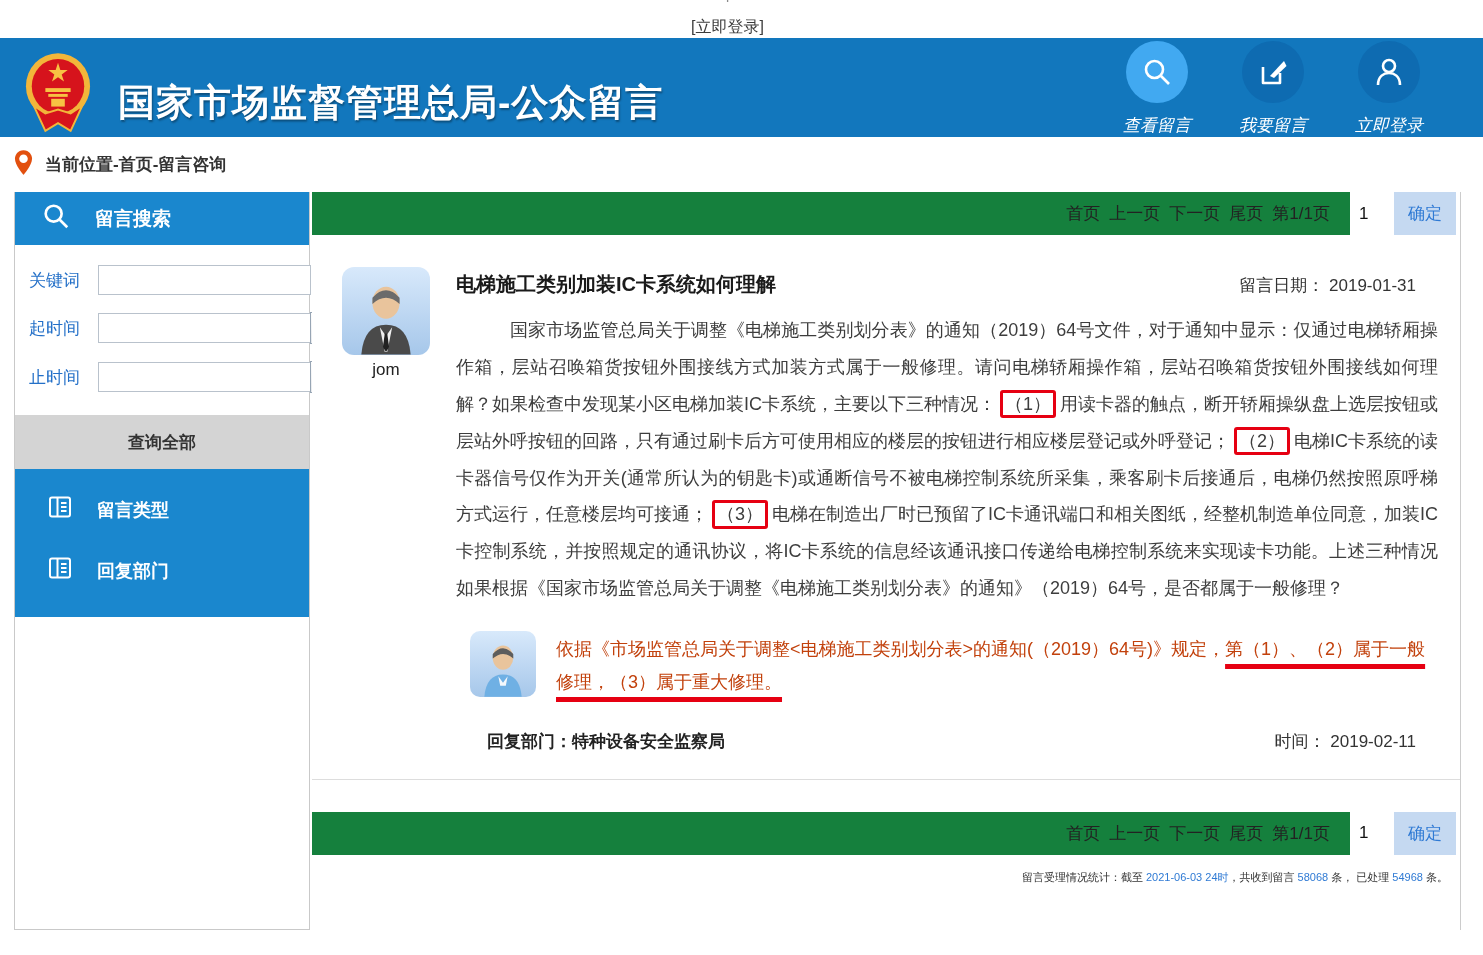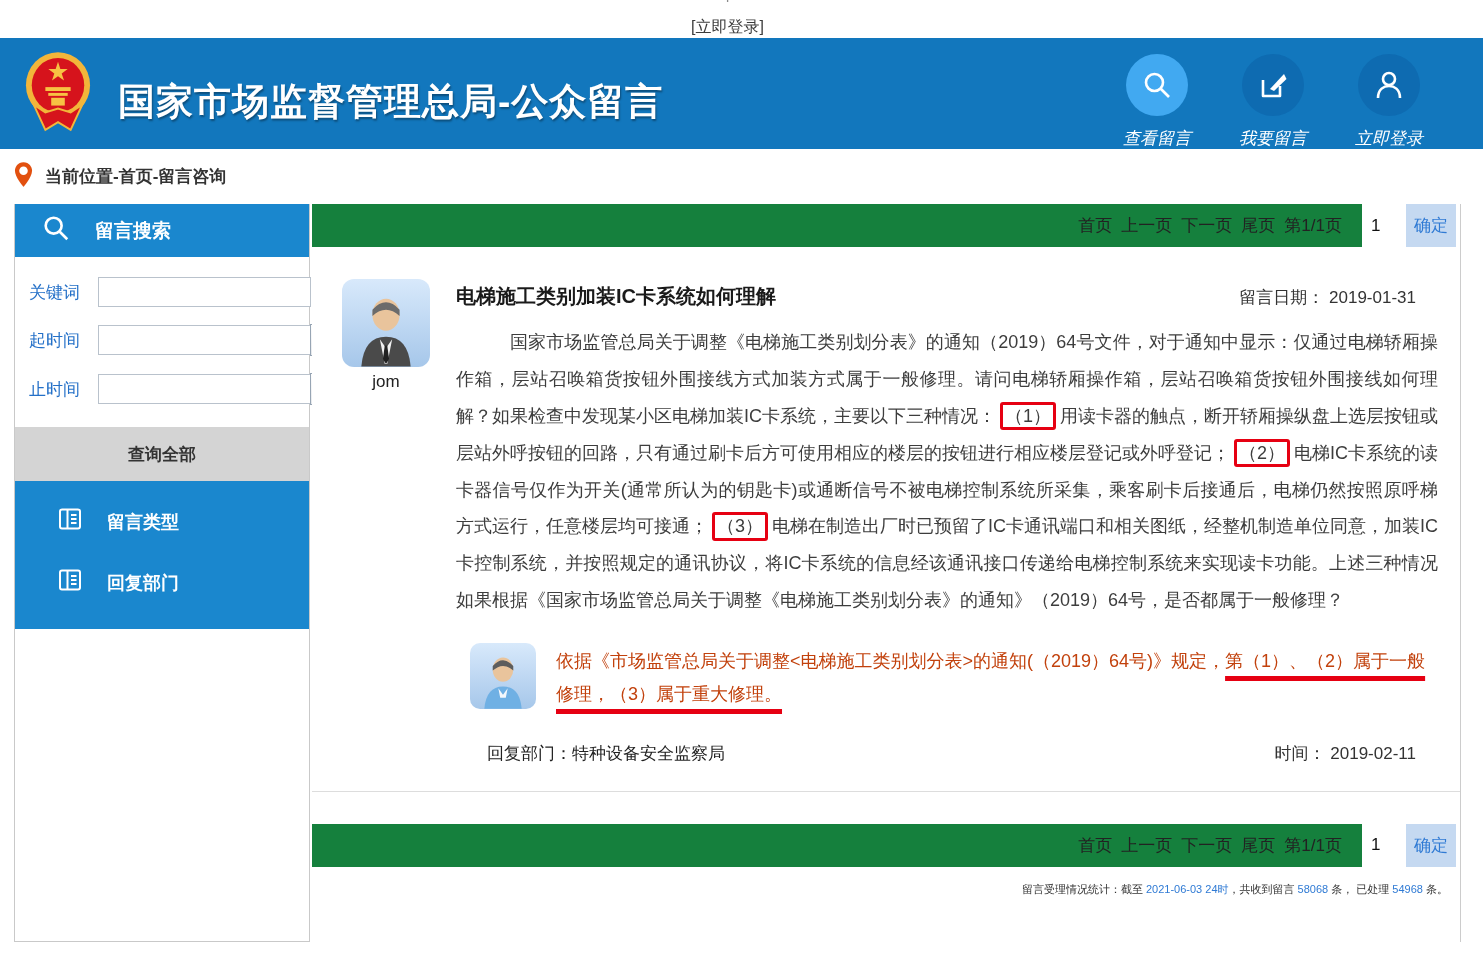--- a/index.html
+++ b/index.html
@@ -6,21 +6,21 @@
   html,body { background:#fff; }
   body { font-family: "Liberation Sans","DejaVu Sans",sans-serif; }
   .page { width:1483px; height:955px; overflow:hidden; background:#fff; position:relative; }
 
   
   .topbar { height:38px; display:flex; align-items:center; justify-content:flex-end; gap:14px; padding-right:28px; font-size:16px; color:#3c3c3c;flex-direction:column; }
   .topbar .sep { color:#8a8a8a; }
   .topbar .login { cursor:pointer; }
 
   
-  .header { height:111px; background:#1277bd; display:flex; align-items:flex-start;gap:48px; }
+  .header { height:99px; background:#1277bd; display:flex; align-items:flex-end;gap:48px; }
   .brand { display:flex; align-items:center; gap:26px; padding-left:24px; padding-top:12px; }
   .site-title { font-size:37px; font-weight:bold; color:#fff; letter-spacing:1px; text-shadow:1px 2px 2px rgba(0,0,0,.35); margin-top:18px; }
   .header-nav { margin-left:auto; display:flex; gap:48px; padding-right:60px; padding-top:16px;font-style:italic; }
   .nav-item { display:flex; flex-direction:column; align-items:center; gap:11px; cursor:pointer; }
   .nav-circle { width:62px; height:62px; border-radius:50%; background:#0e6bb1; display:flex; align-items:center; justify-content:center; }
   .nav-item.active .nav-circle { background:#41a9f1; }
   .nav-label { color:#fff; font-size:17px; }
 
   
   .breadcrumb { height:55px; display:flex; align-items:center; gap:12px; padding-left:14px; font-size:17px; font-weight:bold; color:#333; }
@@ -32,50 +32,50 @@
   .sidebar { width:296px; flex:none; border:1px solid #c9c9c9; border-top:none; height:738px; background:#fff; }
   .sb-header { height:53px; background:#1a87ce; color:#fff; display:flex; align-items:center; gap:24px; padding-left:26px; font-size:19px; font-weight:bold; }
   .sb-form { padding:20px 14px 22px 14px; display:flex; flex-direction:column; gap:17px; }
   .sb-row { display:flex; align-items:center; gap:9px; }
   .sb-label { color:#2470c8; font-size:17px; width:60px; flex:none; }
   .sb-input { flex:1; height:30px; border:1px solid #b9c2cc; font-size:15px; padding:0 6px; outline:none; }
   .date-wrap { flex:1; display:flex; align-items:center; }
   .date-input { flex:1; height:30px; border:1px solid #b9c2cc; border-right:none; font-size:15px; padding:0 6px; outline:none; min-width:0; }
   .cal-btn { width:27px; height:32px; border:1px solid #97a5b4; background:linear-gradient(#fdfdfd,#e7e9ec); display:flex; align-items:center; justify-content:center; cursor:pointer; }
   .sb-queryall { height:54px; background:#d4d4d4; display:flex; align-items:center; justify-content:center; font-weight:bold; font-size:17px; color:#333; cursor:pointer; }
-  .sb-menu { background:#1a87ce; padding:10px 14px 16px; }
+  .sb-menu { background:#1a87ce; padding:10px 4px 16px; }
   .sb-menu-item { display:flex; align-items:center; gap:24px; padding:15px 0 15px 28px; color:#fff; font-weight:bold; font-size:18px; cursor:pointer; }
 
   
   .main { flex:1; border-right:1px solid #ccc; height:738px; background:#fff; padding-bottom:10px; }
   .pager { display:flex; align-items:stretch; height:43px; }
   .pager-bar { flex:1; background:#15803d; display:flex; align-items:center; justify-content:flex-end; gap:9px; padding-right:20px; font-size:17px; color:#222; }
   .pager-bar span { cursor:pointer; }
   .pager-bar .pginfo { cursor:default; }
   .pager-input { width:42px; border:none; background:#fff; font-size:17px; padding-left:9px; outline:none; color:#111; }
-  .pager-confirm { width:50px; margin-left:2px; margin-right:4px; background:#c5d9f1; color:#2f7ad4; display:flex; align-items:center; justify-content:center; font-size:17px; cursor:pointer; }
+  .pager-confirm { width:62px; margin-left:2px; margin-right:4px; background:#c5d9f1; color:#2f7ad4; display:flex; align-items:center; justify-content:center; font-size:17px; cursor:pointer; }
 
   .message { display:flex; gap:26px; padding:32px 18px 0 30px; }
   .msg-left { width:88px; flex:none; text-align:center; }
   .avatar { width:88px; height:88px; border-radius:12px; background:linear-gradient(#d8e9fb,#a6c7ea); display:flex; align-items:flex-end; justify-content:center; overflow:hidden; }
   .msg-author { margin-top:5px; font-size:17px; color:#222; }
   .msg-right { flex:1; min-width:0; }
   .msg-head { display:flex; justify-content:space-between; align-items:baseline; padding-top:4px; }
   .msg-title { font-size:20px; font-weight:bold; color:#1a1a1a; }
   .msg-date { font-size:17px; color:#333; padding-right:26px; white-space:nowrap; }
   .msg-body { font-size:18px; color:#3d3d3d; line-height:2.05; text-align:justify; text-indent:3em; margin-top:14px; padding-right:4px; }
   .redbox { border:3px solid #e60012; border-radius:3px; padding:0 2px; margin:0 4px; display:inline-block; line-height:1.25; text-indent:0; }
 
   .reply { display:flex; gap:20px; margin-top:24px; padding-left:14px; padding-right:4px; }
   .reply-avatar { width:66px; height:66px; border-radius:10px; background:linear-gradient(#d8e9fb,#a6c7ea); flex:none; display:flex; align-items:flex-end; justify-content:center; overflow:hidden; }
   .reply-text { font-size:18px; color:#c2410c; line-height:1.85; flex:1; padding-top:2px; }
   .redline { text-decoration:underline; text-decoration-color:#e60012; text-decoration-thickness:5px; text-underline-offset:9px; text-decoration-skip-ink:none; }
 
   .dept-row { display:flex; justify-content:space-between; margin-top:30px; padding-left:31px; padding-right:26px; font-size:17px; }
-  .dept-left { font-weight:normal; color:#222; }
+  .dept-left { font-weight:bold; color:#222; }
   .dept-time { color:#333; }
 
   .divider { border:none; border-top:1px solid #ddd; margin-top:26px; }
   .pager.bottom { margin-top:32px; }
   .stats { margin-top:15px; text-align:right; font-size:11px; color:#333; padding-right:12px; }
   .stat-link { color:#2f7ad4; }
 </style>
 </head>
 <body>
 

